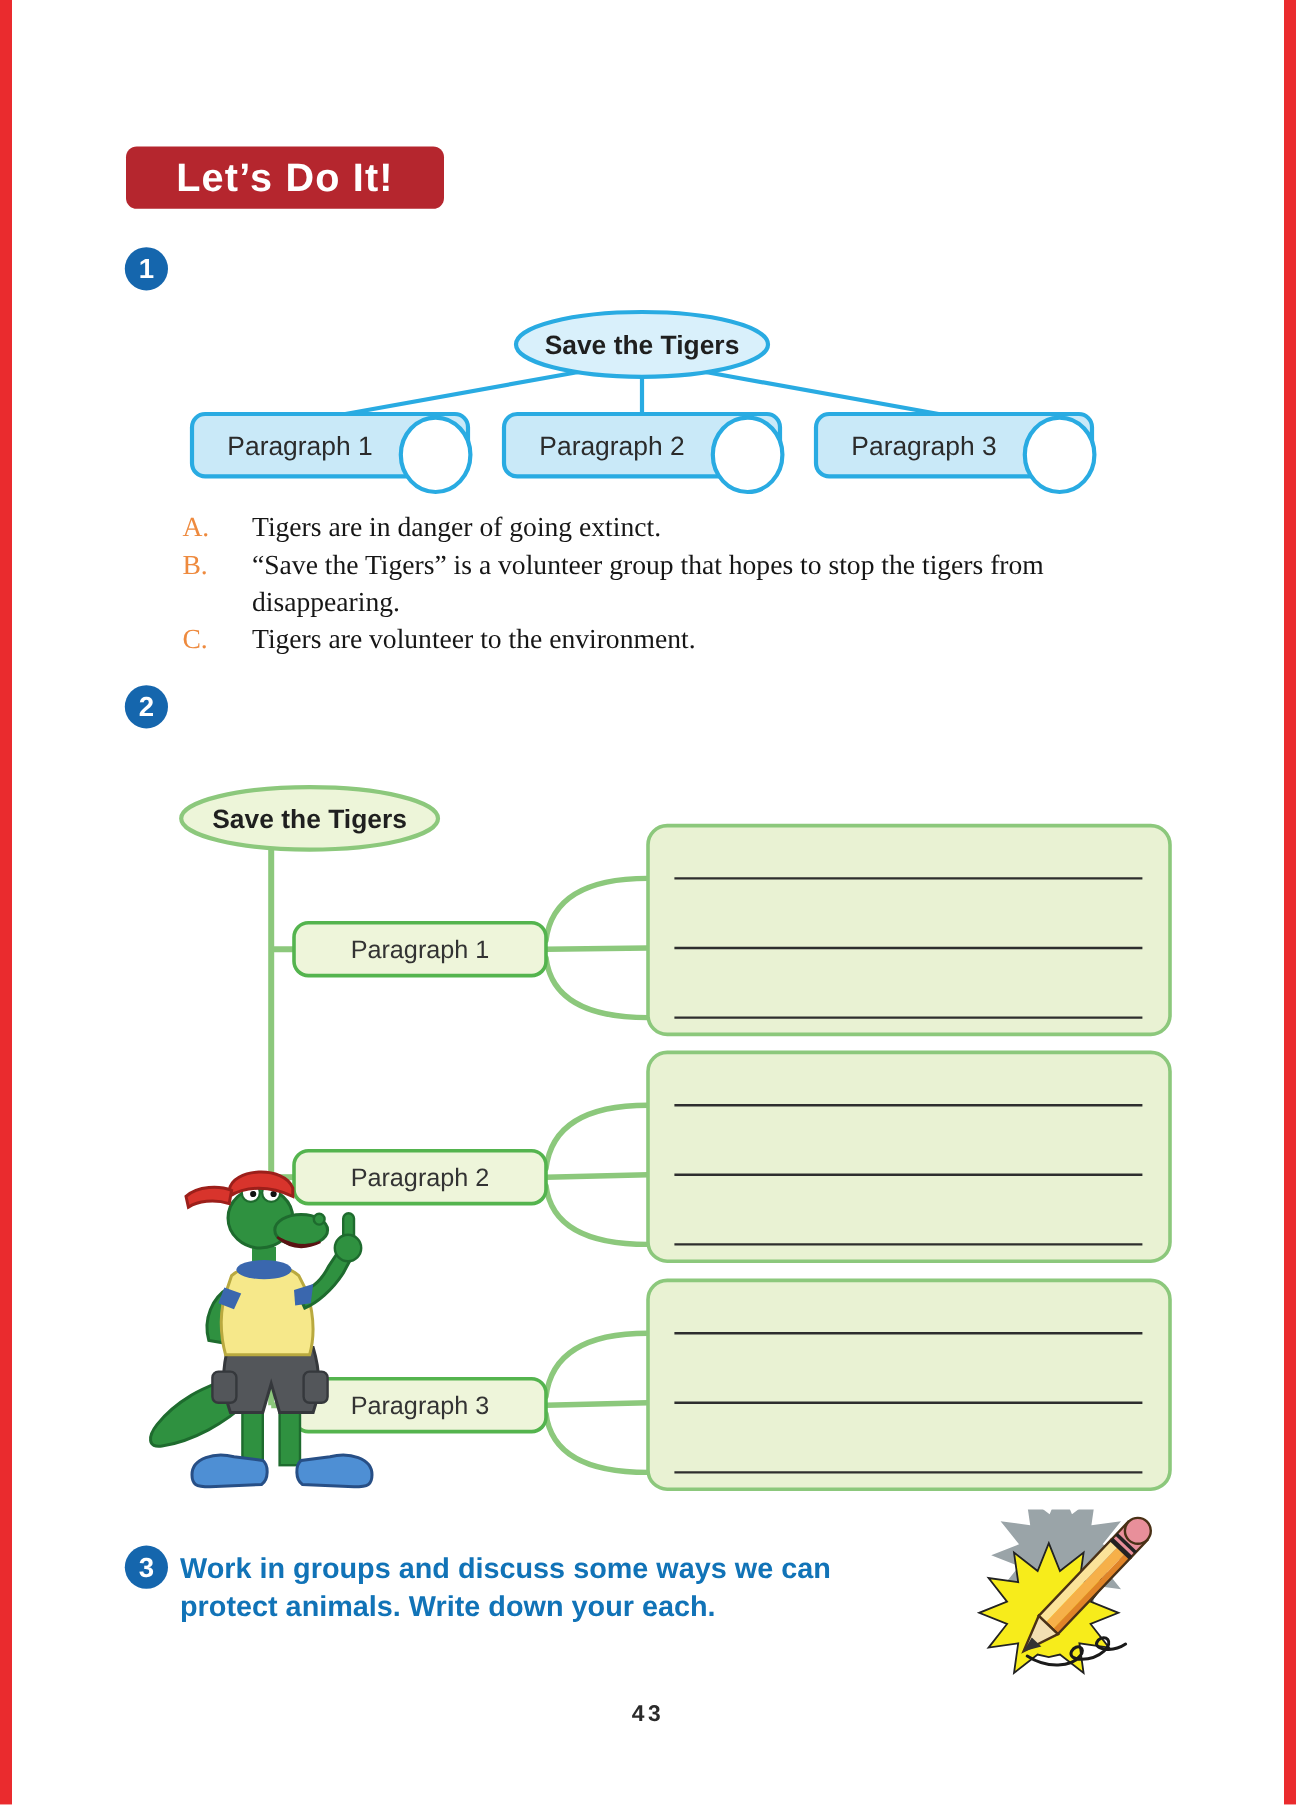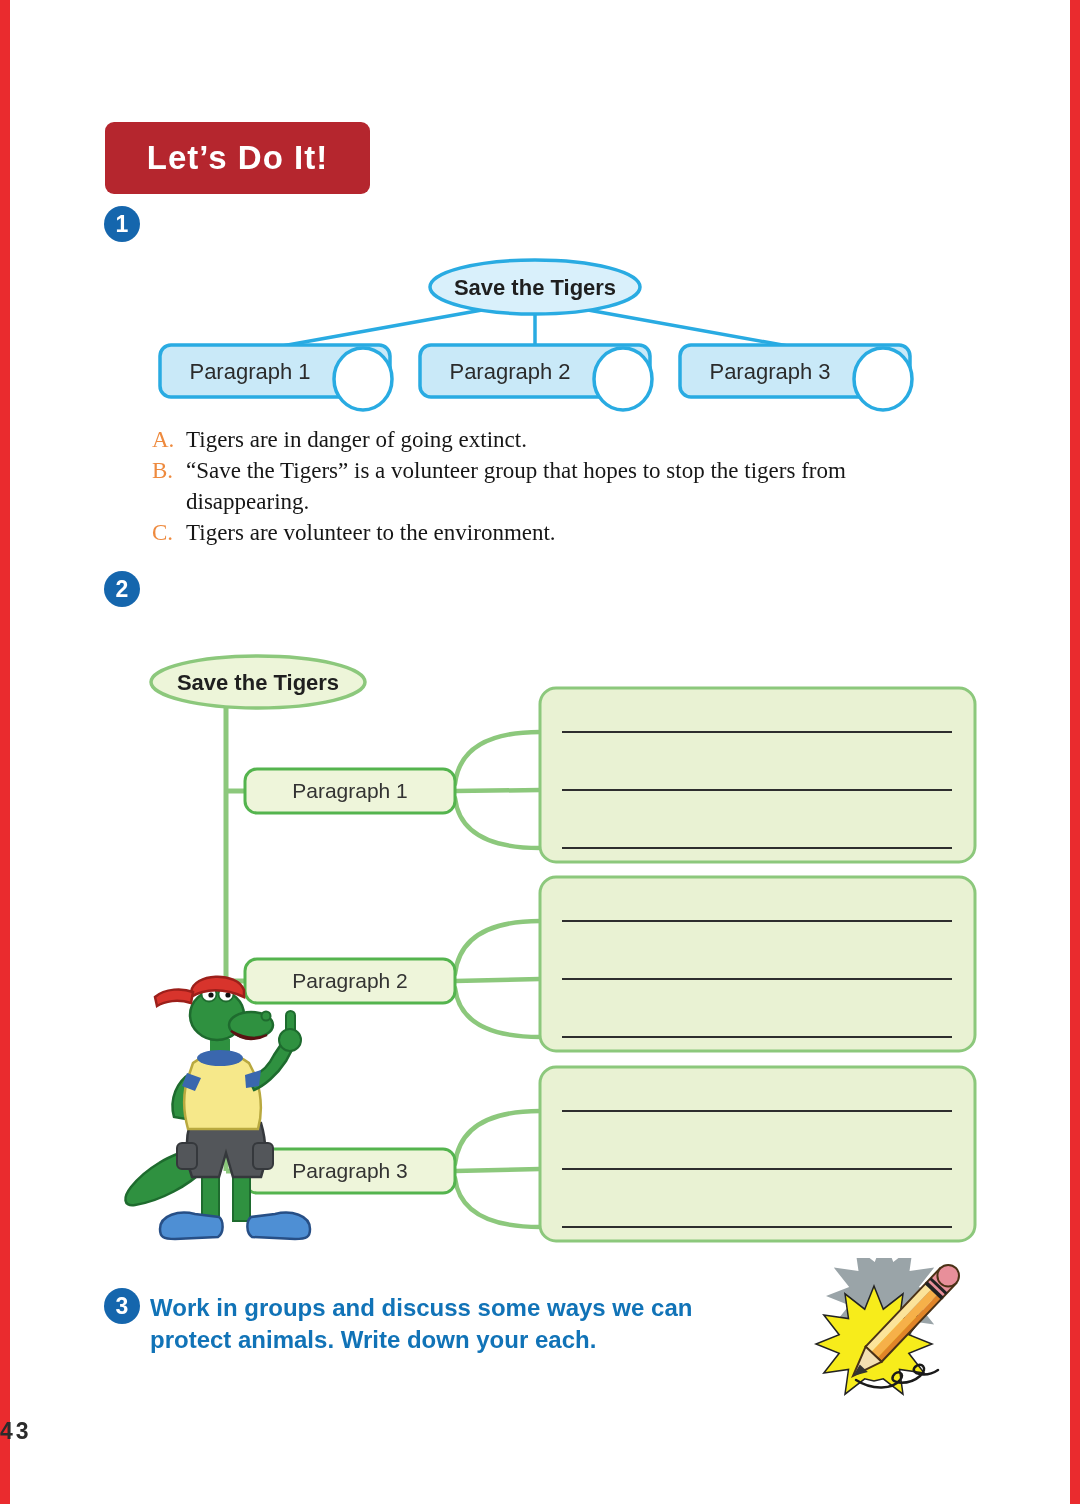--- a/index.html
+++ b/index.html
@@ -5,21 +5,21 @@
   html,body{margin:0;padding:0;background:#ffffff;}
   #page{
     position:relative;width:1080px;height:1504px;background:#ffffff;
     font-family:"Liberation Sans","DejaVu Sans",sans-serif;overflow:hidden;
   }
   .edge-bar{position:absolute;top:0;width:10px;height:1504px;background:#ea2b2e;}
   .edge-left{left:0;}
   .edge-right{right:0;}
 
   .title-box{
-    position:absolute;left:105px;top:122px;width:265px;height:72px;
+    position:absolute;left:105px;top:122px;width:265px;height:52px;
     background:#b5262e;border-radius:9px;display:flex;align-items:center;justify-content:center;
   }
   .title-box span{
     color:#ffffff;font-size:33px;font-weight:800;letter-spacing:1px;
   }
 
   .num-badge{
     position:absolute;width:36px;height:36px;border-radius:50%;
     background:#1566ad;color:#ffffff;font-size:23px;font-weight:bold;
     display:flex;align-items:center;justify-content:center;
@@ -39,27 +39,27 @@
   #diagram2{position:absolute;left:140px;top:648px;}
   #mascot{position:absolute;left:105px;top:945px;}
   #pencil-badge{position:absolute;left:798px;top:1258px;}
 
   .options{
     position:absolute;left:152px;top:424px;width:810px;
     font-family:"Liberation Serif","DejaVu Serif",serif;font-size:23px;line-height:31px;color:#161616;
   }
   .option-row{display:flex;align-items:flex-start;}
   .option-letter{flex:0 0 34px;color:#ee8a3e;}
-  .option-text{flex:1 1 auto;}
+  .option-text{flex:1 1 auto;margin-left:24px;}
 
   .svg-label{font-family:"Liberation Sans","DejaVu Sans",sans-serif;}
 
   #page-number{
-    position:absolute;left:0;top:1418px;width:1080px;text-align:left;
-    font-size:23px;font-weight:bold;color:#2b2b2b;letter-spacing:3px;
+    position:absolute;left:0;top:1418px;width:1080px;text-align:center;
+    font-size:19px;font-weight:bold;color:#2b2b2b;letter-spacing:3px;
   }
 </style>
 </head>
 <body>
 
 <div id="page">
 
   <div class="edge-bar edge-left"></div>
   <div class="edge-bar edge-right"></div>
 

